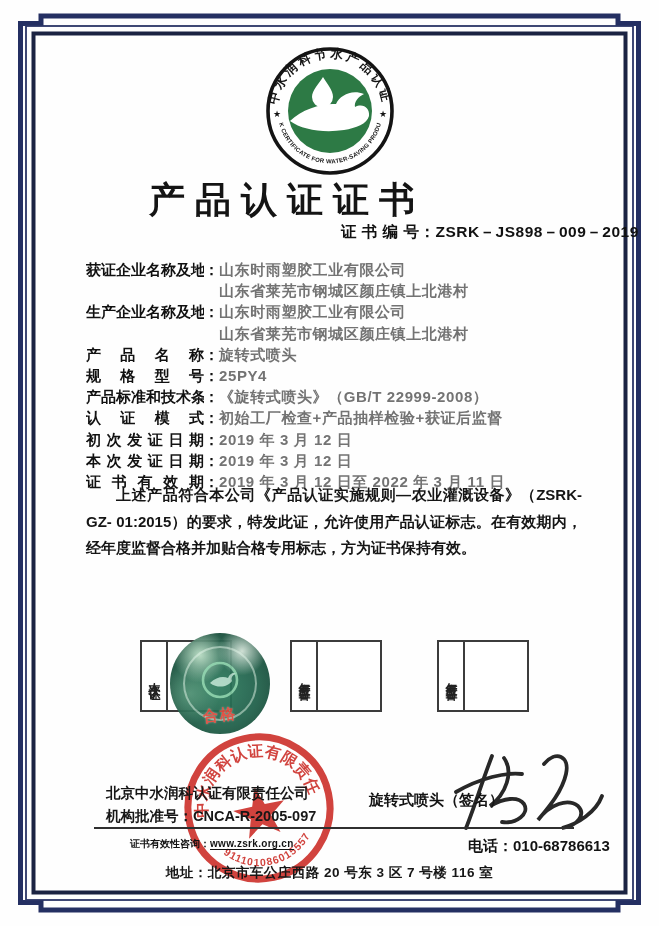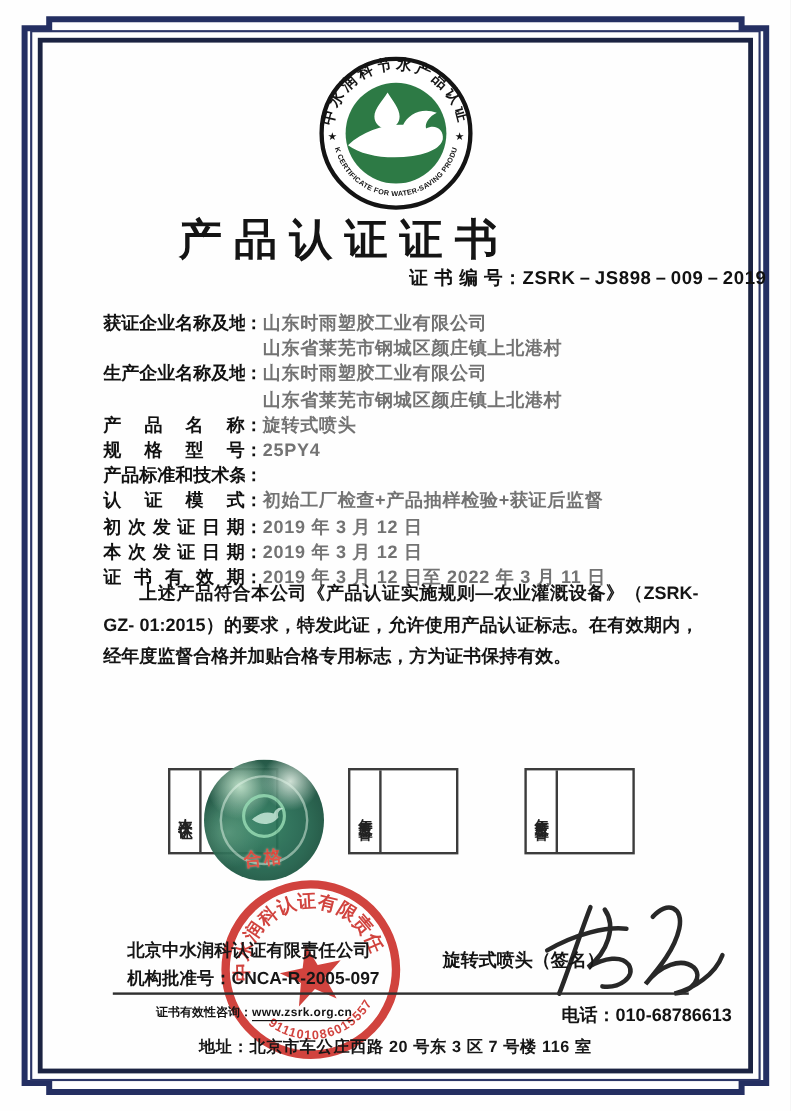--- a/index.html
+++ b/index.html
@@ -122,20 +122,21 @@
       <span class="fvalue">旋转式喷头</span>
     </div>
     <div class="frow">
       <span class="flabel">规格型号</span>
       <span class="fcolon">：</span>
       <span class="fvalue">25PY4</span>
     </div>
     <div class="frow">
       <span class="flabel">产品标准和技术条件</span>
       <span class="fcolon">：</span>
+      <span class="fvalue">《旋转式喷头》（GB/T 22999-2008）</span>
     </div>
     <div class="frow">
       <span class="flabel">认证模式</span>
       <span class="fcolon">：</span>
       <span class="fvalue">初始工厂检查+产品抽样检验+获证后监督</span>
     </div>
     <div class="frow">
       <span class="flabel">初次发证日期</span>
       <span class="fcolon">：</span>
       <span class="fvalue">2019 年 3 月 12 日</span>

